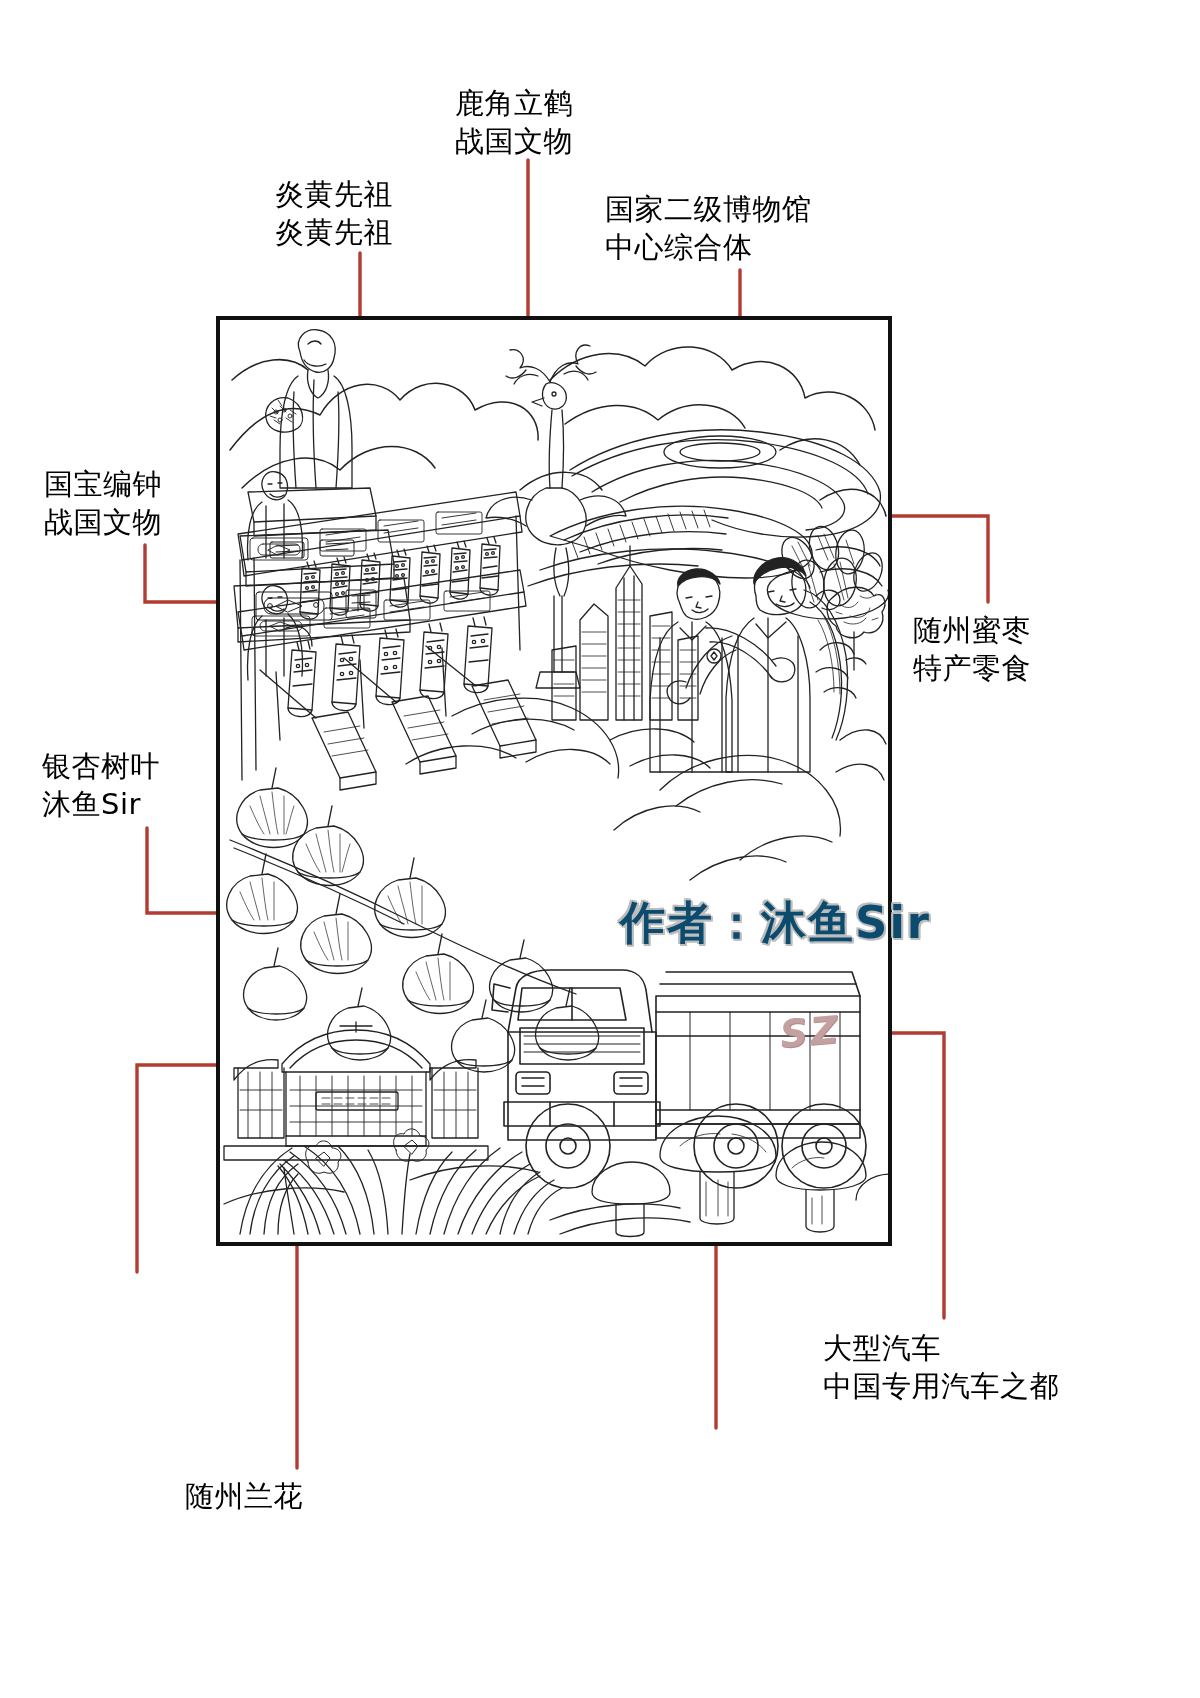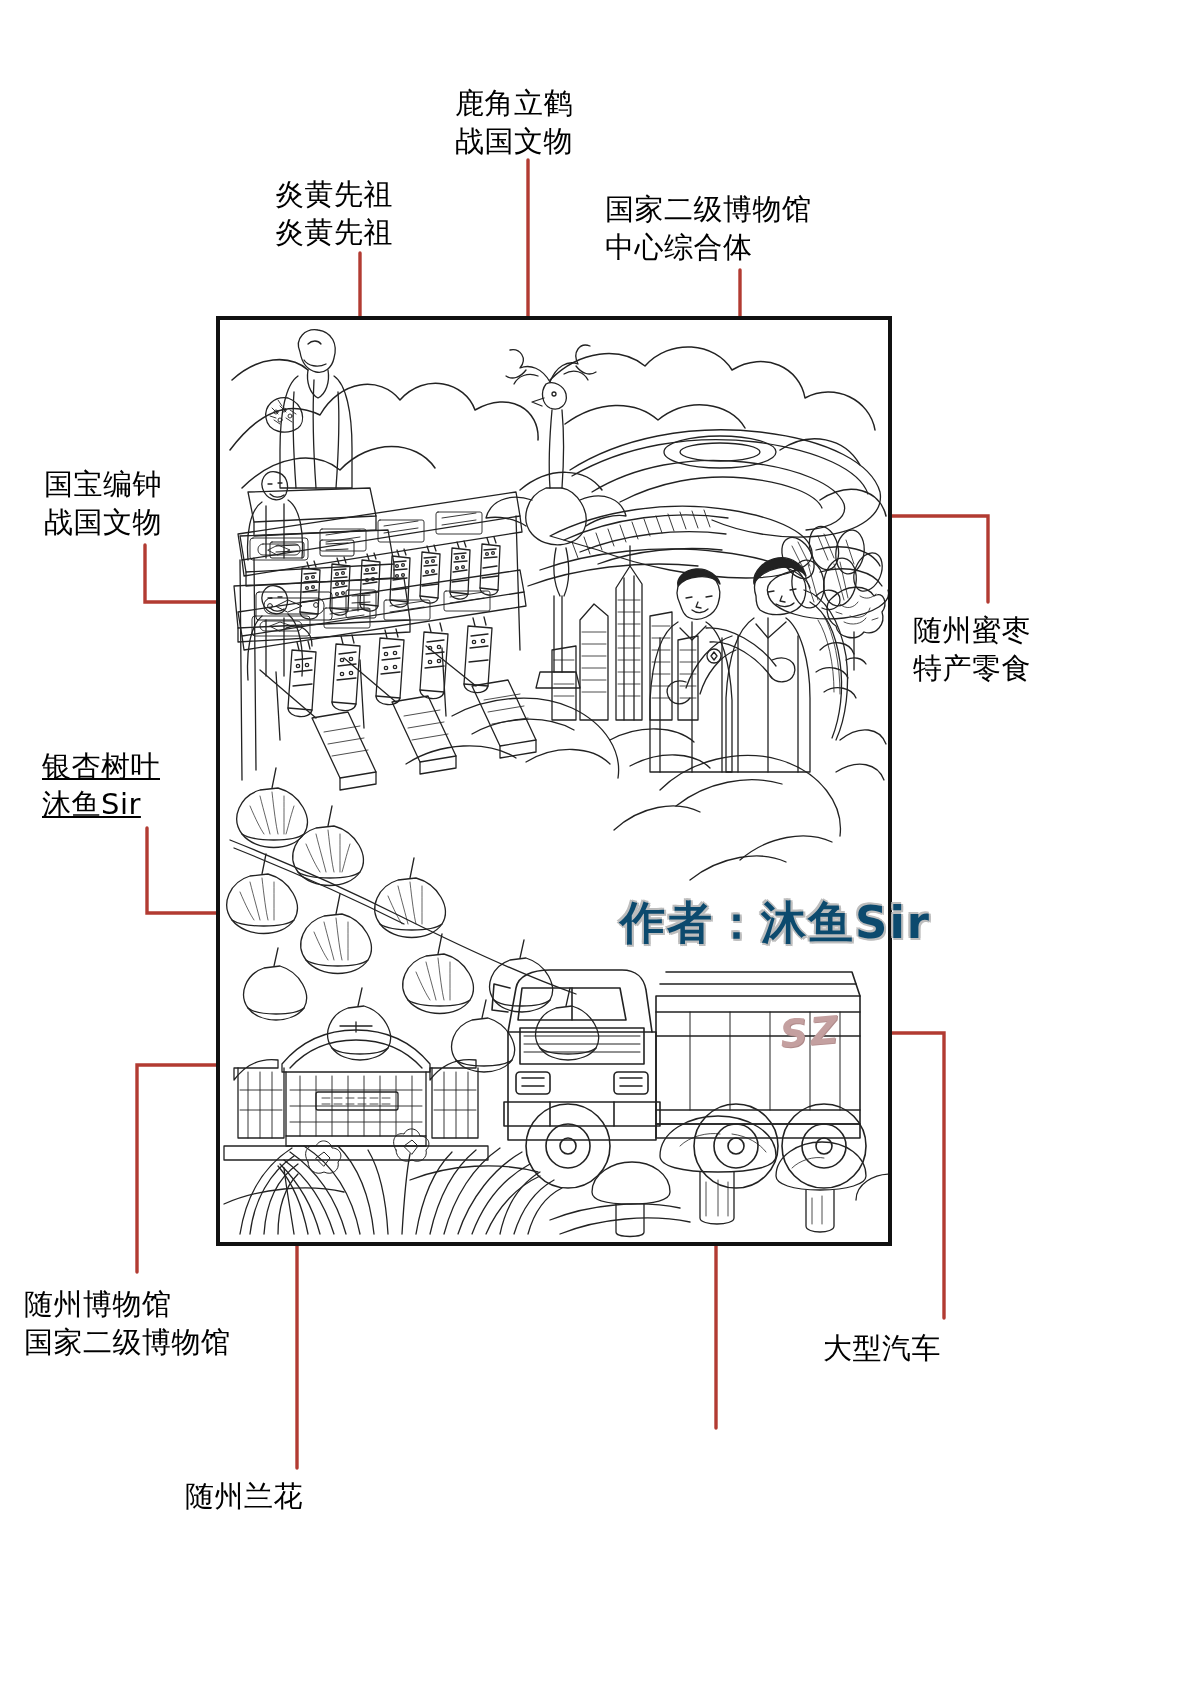--- a/index.html
+++ b/index.html
@@ -89,37 +89,34 @@
   <div class="label ctr" style="left:605px; top:191px; width:285px;">
     <span class="l1">国家二级博物馆</span>
     <span class="l2">中心综合体</span>
   </div>
 
   <div class="label ctr" style="left:44px; top:466px; width:170px;">
     <span class="l1">国宝编钟</span>
     <span class="l2">战国文物</span>
   </div>
 
-  <div class="label ctr" style="left:42px; top:748px; width:185px;text-decoration:underline;">
+  <div class="label ctr" style="left:42px; top:748px; width:185px;">
     <span class="l1">银杏树叶</span>
     <span class="l2">沐鱼Sir</span>
   </div>
 
-  <div class="label ctr" style="left:24px; top:1286px; width:250px;">
-    <span class="l1">随州博物馆</span>
-    <span class="l2">国家二级博物馆</span>
-  </div>
 
   <div class="label ctr" style="left:185px; top:1478px; width:235px;">
     <span class="l1">随州兰花</span>
   </div>
 
 
   <div class="label ctr" style="left:823px; top:1330px; width:340px;">
     <span class="l1">大型汽车</span>
+    <span class="l2">中国专用汽车之都</span>
   </div>
 
   <div class="label ctr" style="left:913px; top:612px; width:175px;">
     <span class="l1">随州蜜枣</span>
     <span class="l2">特产零食</span>
   </div>
 
   <div class="pointer" style="left:0; top:0; width:1200px; height:1698px;">
     <svg width="1200" height="1698" viewBox="0 0 1200 1698" xmlns="http://www.w3.org/2000/svg">
       <defs>

